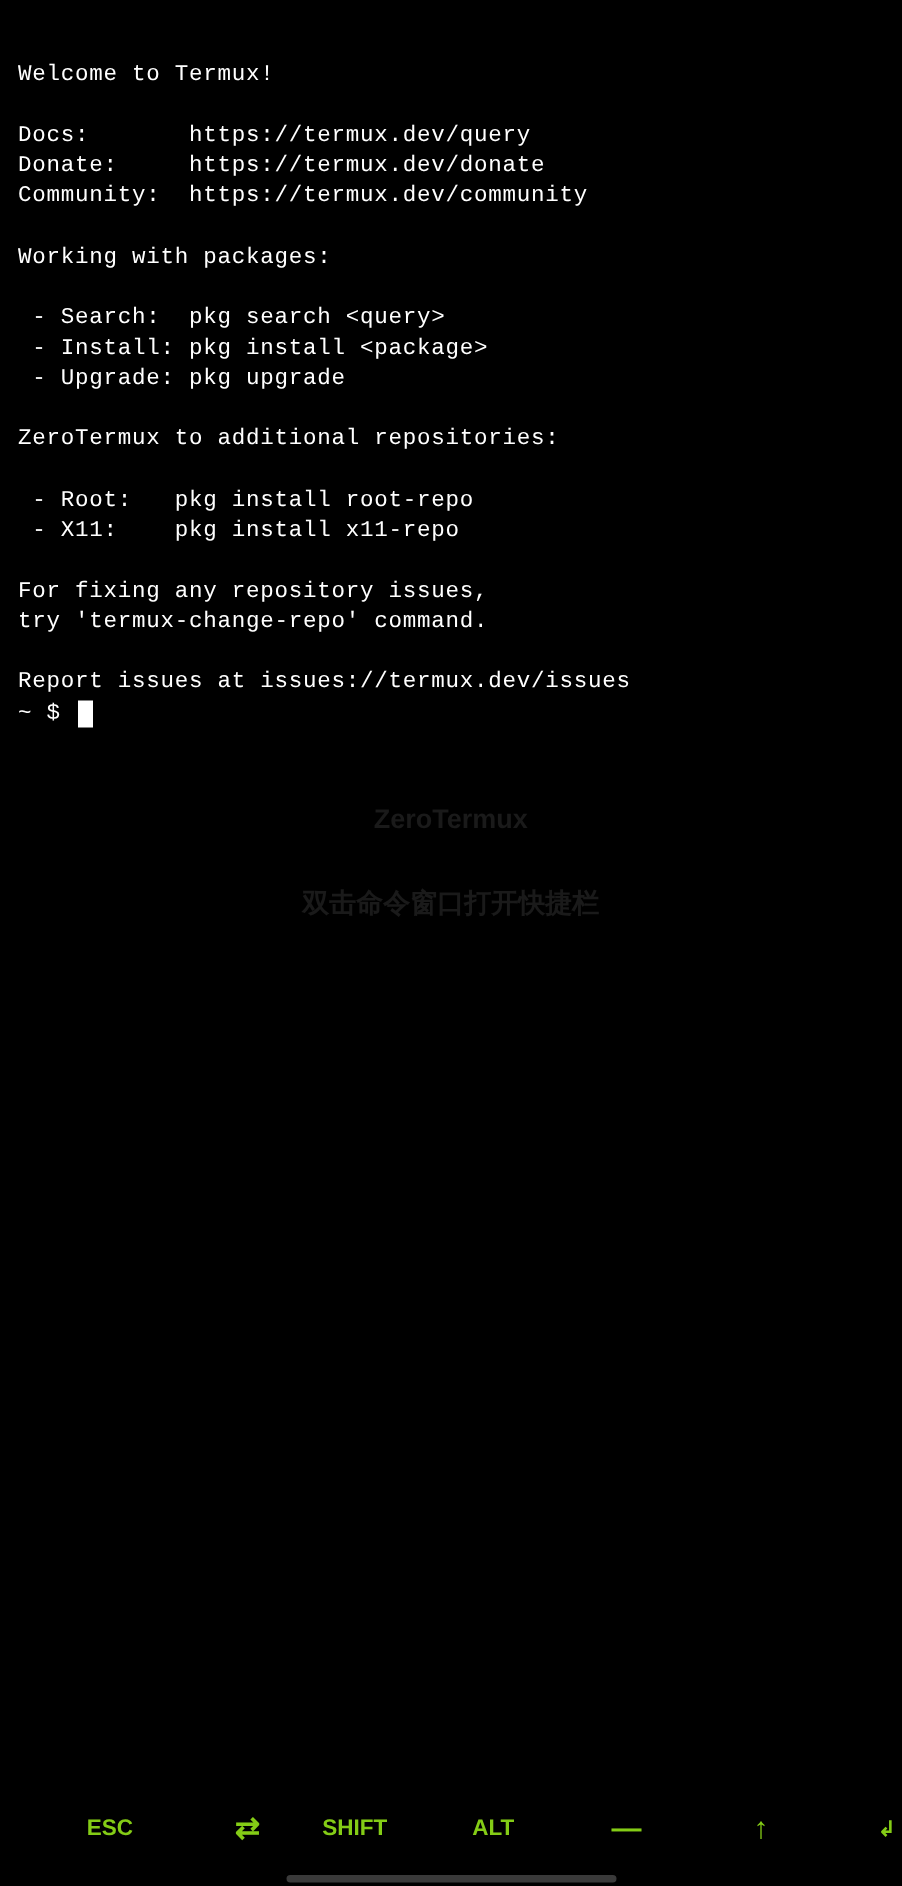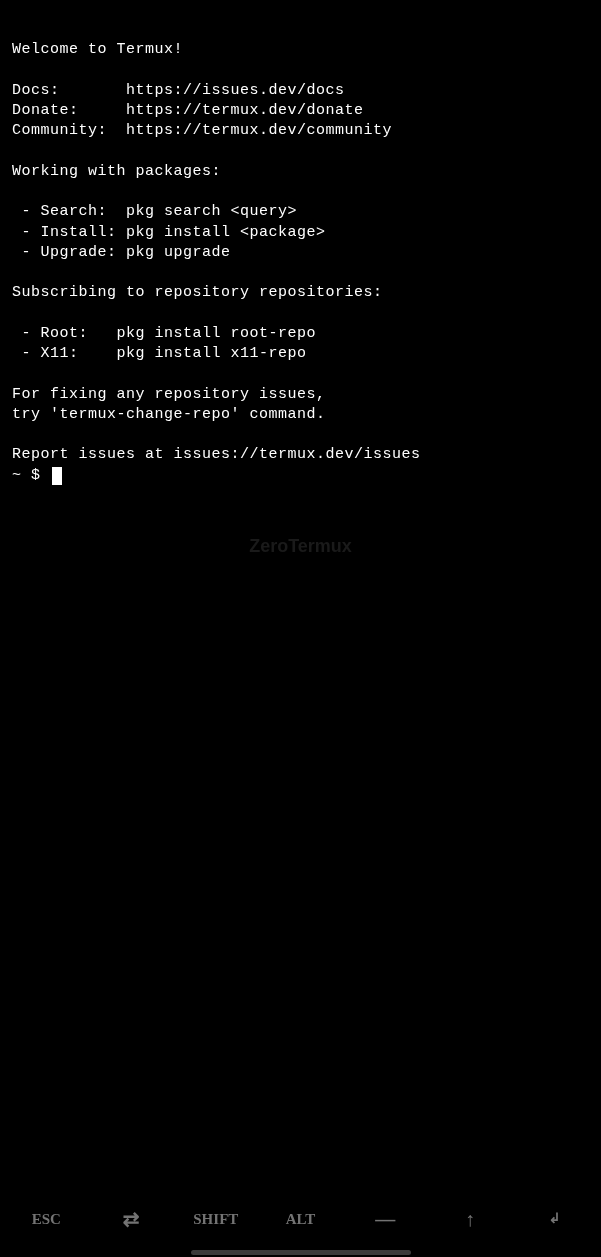--- a/index.html
+++ b/index.html
@@ -59,23 +59,23 @@
       gap: 26px;
       padding: 0 4px;
     }
     .key-row {
       display: flex;
       justify-content: space-between;
       align-items: center;
     }
     .key {
       flex: 1;
-      text-align: center;
-      color: #737373;
-      font-family: Liberation Serif, serif;
+      text-align: right;
+      color: #84cc16;
+      font-family: Liberation Sans, sans-serif;
       font-size: 15px;
       font-weight: 600;
       cursor: pointer;
       user-select: none;
     }
     .key.sym {
       font-size: 20px;
     }
     .key.sym-small {
       font-size: 14px;
@@ -90,44 +90,45 @@
       background: #3a3a3a;
       border-radius: 3px;
     }
   </style>
 </head>
 <body>
 
 <div class="terminal">
 <span>Welcome to Termux!</span>
 
-<span>Docs:       </span><span>https://issues.dev/docs</span>
+<span>Docs:       </span><span>https://termux.dev/query</span>
 <span>Donate:     </span><span>https://termux.dev/donate</span>
 <span>Community:  </span><span>https://termux.dev/community</span>
 
 <span>Working with packages:</span>
 
 <span> - Search:  pkg search &lt;query&gt;</span>
 <span> - Install: pkg install &lt;package&gt;</span>
 <span> - Upgrade: pkg upgrade</span>
 
-<span>Subscribing to repository repositories:</span>
+<span>ZeroTermux to additional repositories:</span>
 
 <span> - Root:   pkg install root-repo</span>
 <span> - X11:    pkg install x11-repo</span>
 
 <span>For fixing any repository issues,</span>
 <span>try 'termux-change-repo' command.</span>
 
 <span>Report issues at issues://termux.dev/issues</span>
 <span class="prompt-line"><span>~ $ </span><span class="cursor"></span></span>
 </div>
 
 <div class="watermark">
   <div>ZeroTermux</div>
+  <div>双击命令窗口打开快捷栏</div>
 </div>
 
 <div class="key-rows">
   <div class="key-row">
     <div class="key">ESC</div>
     <div class="key sym">⇄</div>
     <div class="key">SHIFT</div>
     <div class="key">ALT</div>
     <div class="key sym">—</div>
     <div class="key sym">↑</div>

